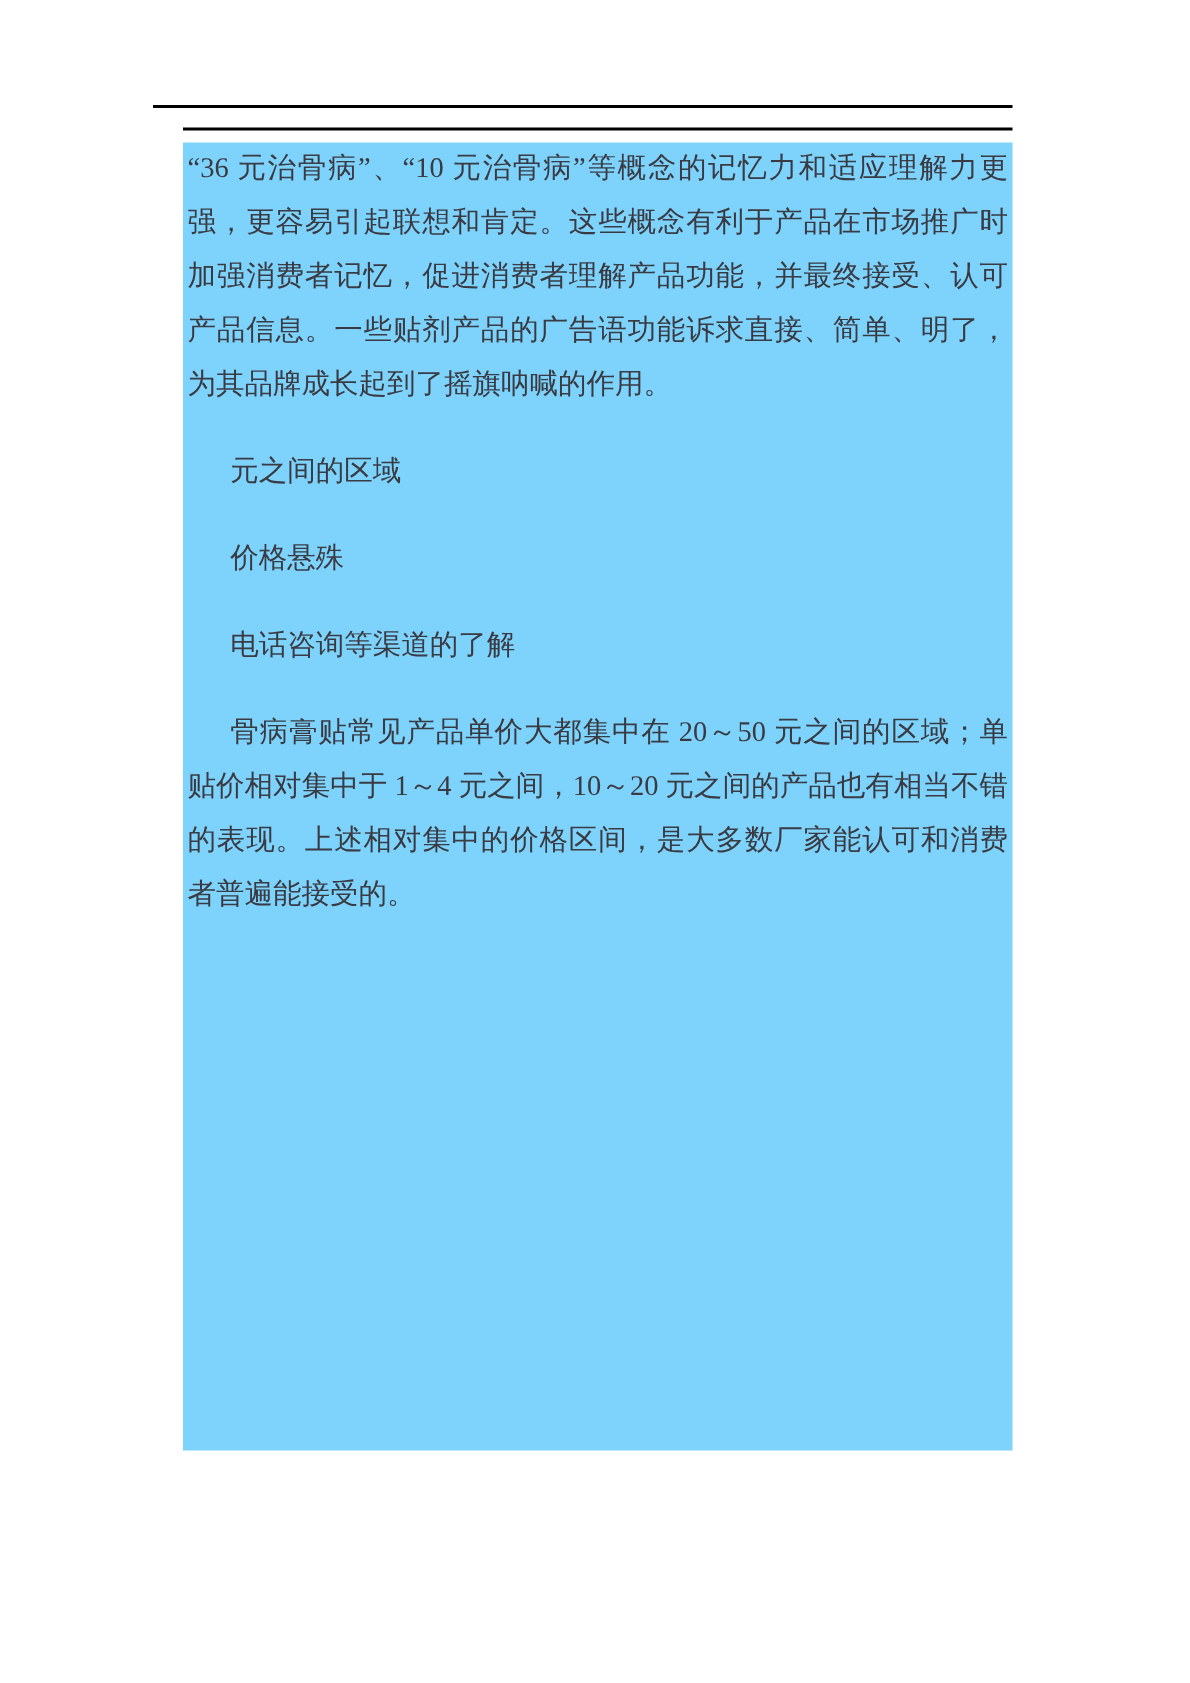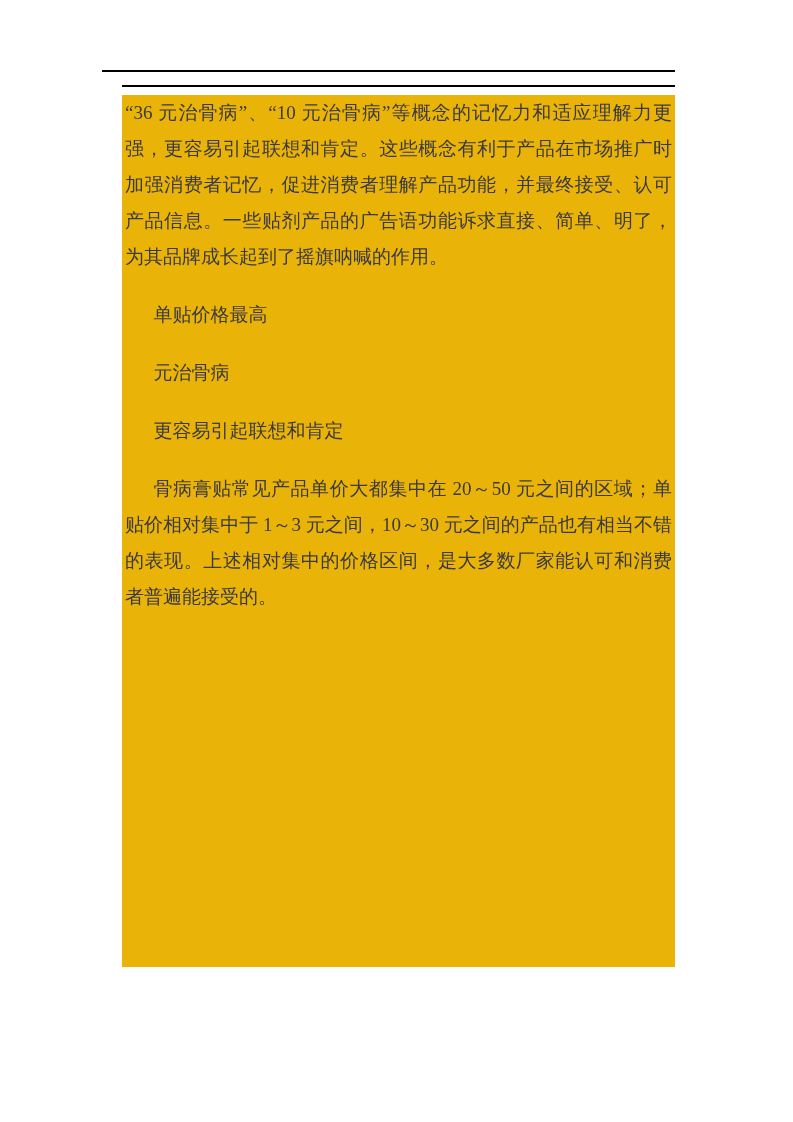--- a/index.html
+++ b/index.html
@@ -52,19 +52,19 @@
   .para.indent {
     text-indent: 1.5em;
   }
 </style>
 </head>
 <body>
 
 <div class="rule rule-top" style="background: rgb(0, 0, 0);"></div>
 <div class="rule rule-inner" style="background: rgb(0, 0, 0);"></div>
 
-<div class="content" style="background: #eab308; color: rgb(58, 58, 66);">
+<div class="content" style="background: #7dd3fc; color: rgb(58, 58, 66);">
     <p class="para">“36 元治骨病”、“10 元治骨病”等概念的记忆力和适应理解力更强，更容易引起联想和肯定。这些概念有利于产品在市场推广时加强消费者记忆，促进消费者理解产品功能，并最终接受、认可产品信息。一些贴剂产品的广告语功能诉求直接、简单、明了，为其品牌成长起到了摇旗呐喊的作用。</p>
-    <p class="para indent">单贴价格最高</p>
-    <p class="para indent">元治骨病</p>
-    <p class="para indent">更容易引起联想和肯定</p>
-    <p class="para indent">骨病膏贴常见产品单价大都集中在 20～50 元之间的区域；单贴价相对集中于 1～3 元之间，10～30 元之间的产品也有相当不错的表现。上述相对集中的价格区间，是大多数厂家能认可和消费者普遍能接受的。</p>
+    <p class="para indent">元之间的区域</p>
+    <p class="para indent">价格悬殊</p>
+    <p class="para indent">电话咨询等渠道的了解</p>
+    <p class="para indent">骨病膏贴常见产品单价大都集中在 20～50 元之间的区域；单贴价相对集中于 1～4 元之间，10～20 元之间的产品也有相当不错的表现。上述相对集中的价格区间，是大多数厂家能认可和消费者普遍能接受的。</p>
   </div>
 
 </body></html>

